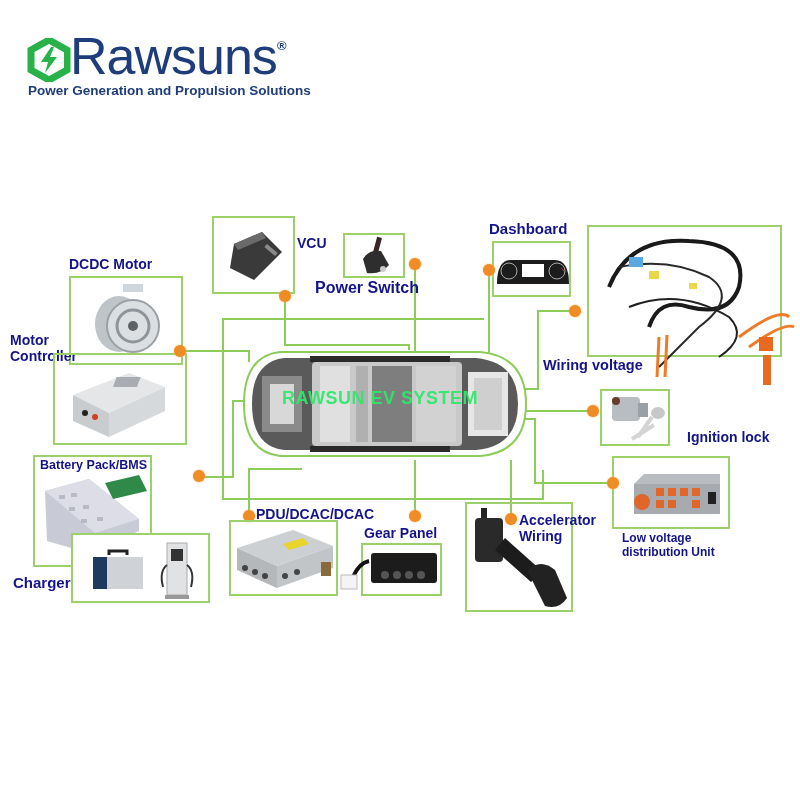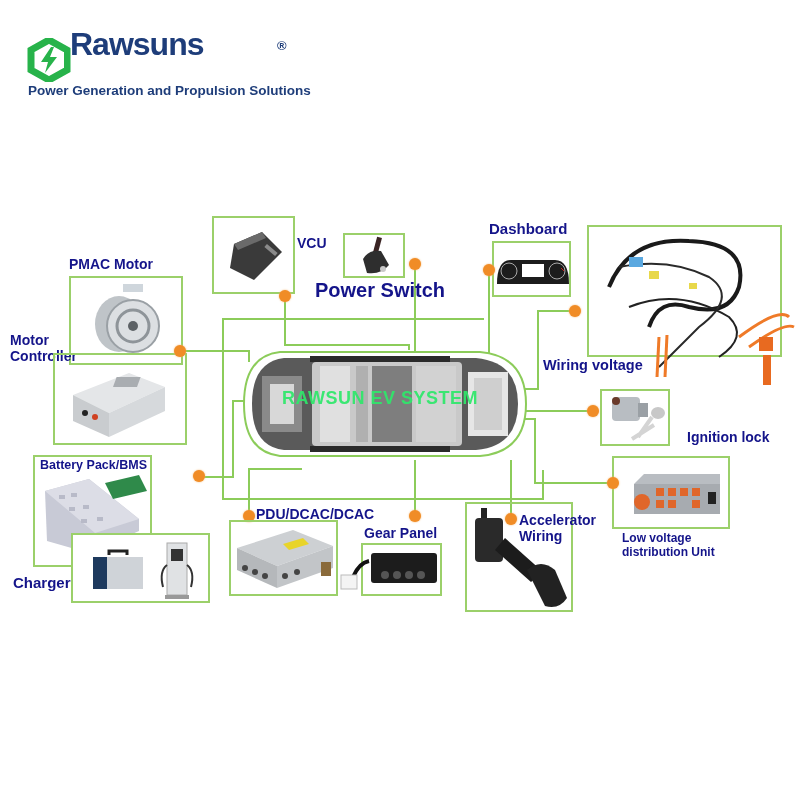--- a/index.html
+++ b/index.html
@@ -5,21 +5,21 @@
   html,body{margin:0;padding:0;background:#ffffff;}
   body{width:800px;height:800px;position:relative;overflow:hidden;font-family:"Liberation Sans",sans-serif;}
   .abs{position:absolute;}
   .box{position:absolute;border:2px solid #9bd06a;box-sizing:border-box;background:transparent;}
   .lbl{position:absolute;color:#14148a;font-weight:bold;font-family:"Liberation Sans",sans-serif;white-space:nowrap;line-height:1.15;}
   .dot{position:absolute;width:12px;height:12px;border-radius:50%;background:#f08c26;box-shadow:0 0 2px #f5b36a;}
   .ln{position:absolute;background:#8ccc5a;}
   svg{display:block;}
   
   .logo-mark{left:27px;top:38px;}
-  .logo-word{left:70px;top:26px;font-size:32px;font-weight:bold;color:#1e3d7a;letter-spacing:-1px;}
+  .logo-word{left:70px;top:26px;font-size:52px;font-weight:normal;color:#1e3d7a;letter-spacing:-1px;}
   .logo-reg{left:277px;top:38px;font-size:13px;font-weight:bold;color:#1e3d7a;}
   .logo-tag{left:28px;top:83px;font-size:13.5px;font-weight:bold;color:#1e3d7a;}
   .ev-title{left:282px;top:388px;font-size:18px;font-weight:bold;color:#2ee86a;letter-spacing:0.5px;opacity:0.92;}
 </style>
 </head>
 <body>
 
 <div>
   <svg class="abs logo-mark" width="44" height="44" viewBox="0 0 44 44">
     <polygon points="22,2 40,12 40,32 22,42 4,32 4,12" fill="none" stroke="#27b34a" stroke-width="7"></polygon>
@@ -101,21 +101,21 @@
 <div class="lbl" style="left:297px;top:235px;font-size:14px;">VCU</div>
 <div class="dot" style="left:279px;top:290px;"></div>
 
 <div class="box" style="left:343px;top:233px;width:62px;height:45px;">
   <svg class="abs" style="left:14px;top:0px;" width="34" height="42" viewBox="0 0 34 42">
     <rect x="16" y="2" width="5" height="16" fill="#3a2424" transform="rotate(15 18 10)"></rect>
     <path d="M4,24 Q10,14 22,16 L30,30 Q22,40 8,38 Z" fill="#2e2e2e"></path>
     <circle cx="24" cy="34" r="3" fill="#c8c8c8"></circle>
   </svg>
 </div>
-<div class="lbl" style="left:315px;top:279px;font-size:20px;">Power Switch</div>
+<div class="lbl" style="left:315px;top:279px;font-size:16px;">Power Switch</div>
 <div class="dot" style="left:409px;top:258px;"></div>
 
 <div class="lbl" style="left:489px;top:220px;font-size:15px;">Dashboard</div>
 <div class="box" style="left:492px;top:241px;width:79px;height:56px;">
   <svg class="abs" style="left:1px;top:15px;" width="76" height="28" viewBox="0 0 76 28">
     <path d="M2,26 Q2,2 16,2 L60,2 Q74,2 74,26 Z" fill="#1c1c1c"></path>
     <rect x="27" y="6" width="22" height="13" fill="#ffffff"></rect>
     <circle cx="14" cy="13" r="8" fill="none" stroke="#aaaaaa" stroke-width="1"></circle>
     <circle cx="62" cy="13" r="8" fill="none" stroke="#aaaaaa" stroke-width="1"></circle>
     <line x1="66" y1="10" x2="69" y2="13" stroke="#d02020" stroke-width="1"></line>
@@ -135,21 +135,21 @@
     <path d="M78,108 L76,150" stroke="#ef7a28" stroke-width="3"></path>
     <path d="M150,110 Q190,80 200,90" fill="none" stroke="#ef7a28" stroke-width="3"></path>
     <path d="M160,120 Q195,95 205,100" fill="none" stroke="#ef7a28" stroke-width="3"></path>
     <rect x="170" y="110" width="14" height="14" fill="#e86a20"></rect>
     <rect x="174" y="128" width="8" height="30" fill="#e86a20"></rect>
   </svg>
 </div>
 <div class="lbl" style="left:543px;top:357px;font-size:14.5px;">Wiring voltage</div>
 <div class="dot" style="left:569px;top:305px;"></div>
 
-<div class="lbl" style="left:69px;top:256px;font-size:14px;">PMAC Motor</div>
+<div class="lbl" style="left:69px;top:256px;font-size:14px;">DCDC Motor</div>
 <div class="box" style="left:69px;top:276px;width:114px;height:89px;">
   <svg class="abs" style="left:18px;top:4px;" width="76" height="76" viewBox="0 0 76 76">
     <rect x="34" y="2" width="20" height="8" fill="#cfd6dc"></rect>
     <ellipse cx="30" cy="42" rx="24" ry="28" fill="#bfc4c8"></ellipse>
     <circle cx="44" cy="44" r="26" fill="#dcdfe2" stroke="#9aa0a5" stroke-width="2"></circle>
     <circle cx="44" cy="44" r="16" fill="none" stroke="#8e9499" stroke-width="3"></circle>
     <circle cx="44" cy="44" r="5" fill="#5d6266"></circle>
   </svg>
 </div>
 

